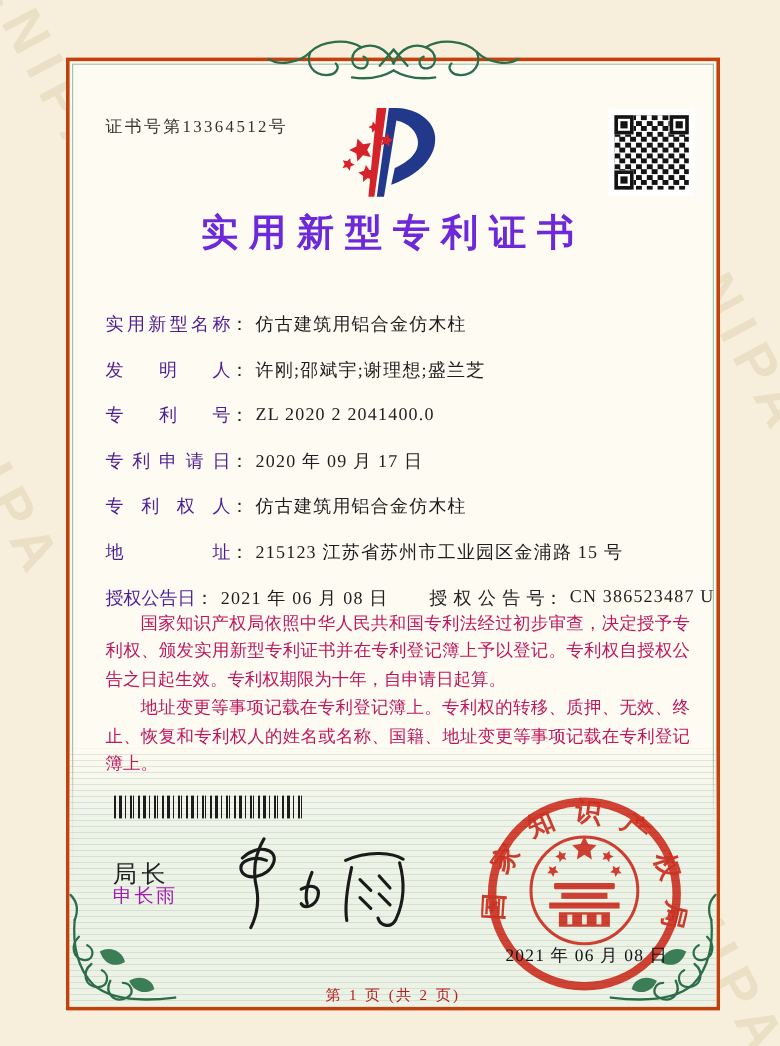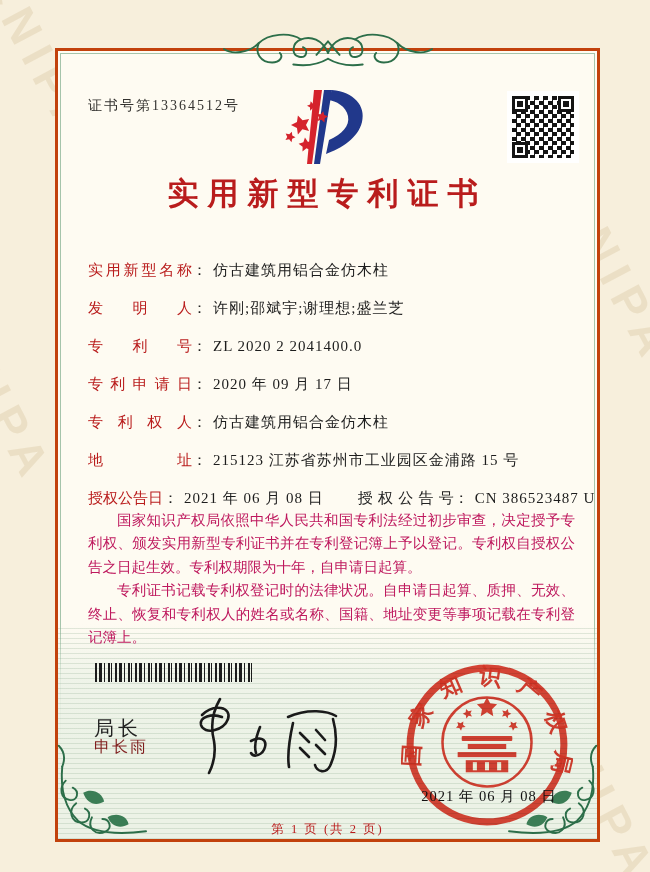--- a/index.html
+++ b/index.html
@@ -46,47 +46,47 @@
   .qr{position:absolute;right:18px;top:40px;width:62px;height:62px;background:#fff;padding:5px;}
   .qr-pattern{width:100%;height:100%;position:relative;
     background:repeating-conic-gradient(#141414 0% 25%, #ffffff 0% 50%);
     background-size:9px 9px;}
   .qr-eye{position:absolute;width:10px;height:10px;border:3px solid #141414;background:#fff;}
   .qr-eye::after{content:"";position:absolute;left:2px;top:2px;width:6px;height:6px;background:#141414;}
   .qr-eye.tl{left:0;top:0;} .qr-eye.tr{right:0;top:0;} .qr-eye.bl{left:0;bottom:0;}
   
   .title{
     position:absolute;left:0;right:0;top:122px;text-align:center;
-    font-size:31px;font-weight:bold;letter-spacing:9px;color:#b91c1c;
+    font-size:31px;font-weight:bold;letter-spacing:9px;color:#6d28d9;
   }
   
   .fields{position:absolute;left:30px;top:200px;width:488px;font-size:15px;}
   .frow{height:38px;display:flex;align-items:center;white-space:nowrap;}
-  .flabel{display:inline-block;width:104px;text-align:justify;text-align-last:justify;color:#b91c1c;}
+  .flabel{display:inline-block;width:104px;text-align:justify;text-align-last:justify;color:#4c1d95;}
   .fcolon{display:inline-block;margin-right:6px;color:#222;}
   .fvalue{letter-spacing:1px;color:#1d1d1d;text-align:right;}
   .fcol2{margin-left:34px;display:flex;align-items:center;}
   .flabel2{display:inline-block;width:96px;text-align:justify;text-align-last:justify;color:#222;}
   
   .legal{position:absolute;left:30px;top:458px;width:487px;font-size:14.5px;
     line-height:1.62;text-align:justify;color:#be185d;}
   .legal p{margin:0;text-indent:2em;}
   
   .barcode{
     position:absolute;left:37px;top:612px;width:160px;height:19px;
     background:repeating-linear-gradient(90deg,
       #1c1c1c 0 2px, transparent 2px 4px,
       #1c1c1c 4px 7px, transparent 7px 9px,
       #1c1c1c 9px 10px, transparent 10px 13px,
       #1c1c1c 13px 15px, transparent 15px 16px,
       #1c1c1c 16px 17px, transparent 17px 20px);
   }
   
   .sig-title{position:absolute;left:36px;top:664px;font-size:20px;letter-spacing:4px;color:#222;}
-  .sig-name{position:absolute;left:36px;top:686px;font-size:16px;letter-spacing:2px;color:#7f1d1d;}
+  .sig-name{position:absolute;left:36px;top:686px;font-size:16px;letter-spacing:2px;color:#a21caf;}
   .sig-hand{position:absolute;left:132px;top:640px;}
   
   .seal{position:absolute;left:343px;top:608px;width:172px;height:172px;
     mix-blend-mode:multiply;opacity:0.95;}
   .seal-date{position:absolute;left:336px;top:736px;width:190px;font-size:14.5px;
     letter-spacing:1px;color:#111;text-align:center;white-space:nowrap;z-index:3;}
   
   .footer{position:absolute;left:0;right:0;top:770px;text-align:center;
     font-size:12.5px;letter-spacing:2px;color:#b91c1c;}
 </style>
@@ -208,21 +208,21 @@
       <span class="fcol2">
         <span class="flabel2">授权公告号</span>
           <span class="fcolon">：</span>
           <span class="fvalue">CN 386523487 U</span>
       </span>
     </div>
   </div>
 
   <div class="legal">
     <p>国家知识产权局依照中华人民共和国专利法经过初步审查，决定授予专利权、颁发实用新型专利证书并在专利登记簿上予以登记。专利权自授权公告之日起生效。专利权期限为十年，自申请日起算。</p>
-    <p>专利证书记载专利权登记时的法律状况。自申请日起算、质押、无效、终止、恢复和专利权人的姓名或名称、国籍、地址变更等事项记载在专利登记簿上。</p>
+    <p>地址变更等事项记载在专利登记簿上。专利权的转移、质押、无效、终止、恢复和专利权人的姓名或名称、国籍、地址变更等事项记载在专利登记簿上。</p>
   </div>
 
   <div class="barcode"></div>
 
   <div class="sig-title">局长</div>
   <div class="sig-name">申长雨</div>
 
   <svg class="sig-hand" width="165" height="88" viewBox="0 0 165 88">
     <g fill="none" stroke="#1a1a1a" stroke-width="2.6" stroke-linecap="round" stroke-linejoin="round">
       <path d="M30,8 C23,20 20,34 24,50 C26,62 24,72 19,82"></path>

